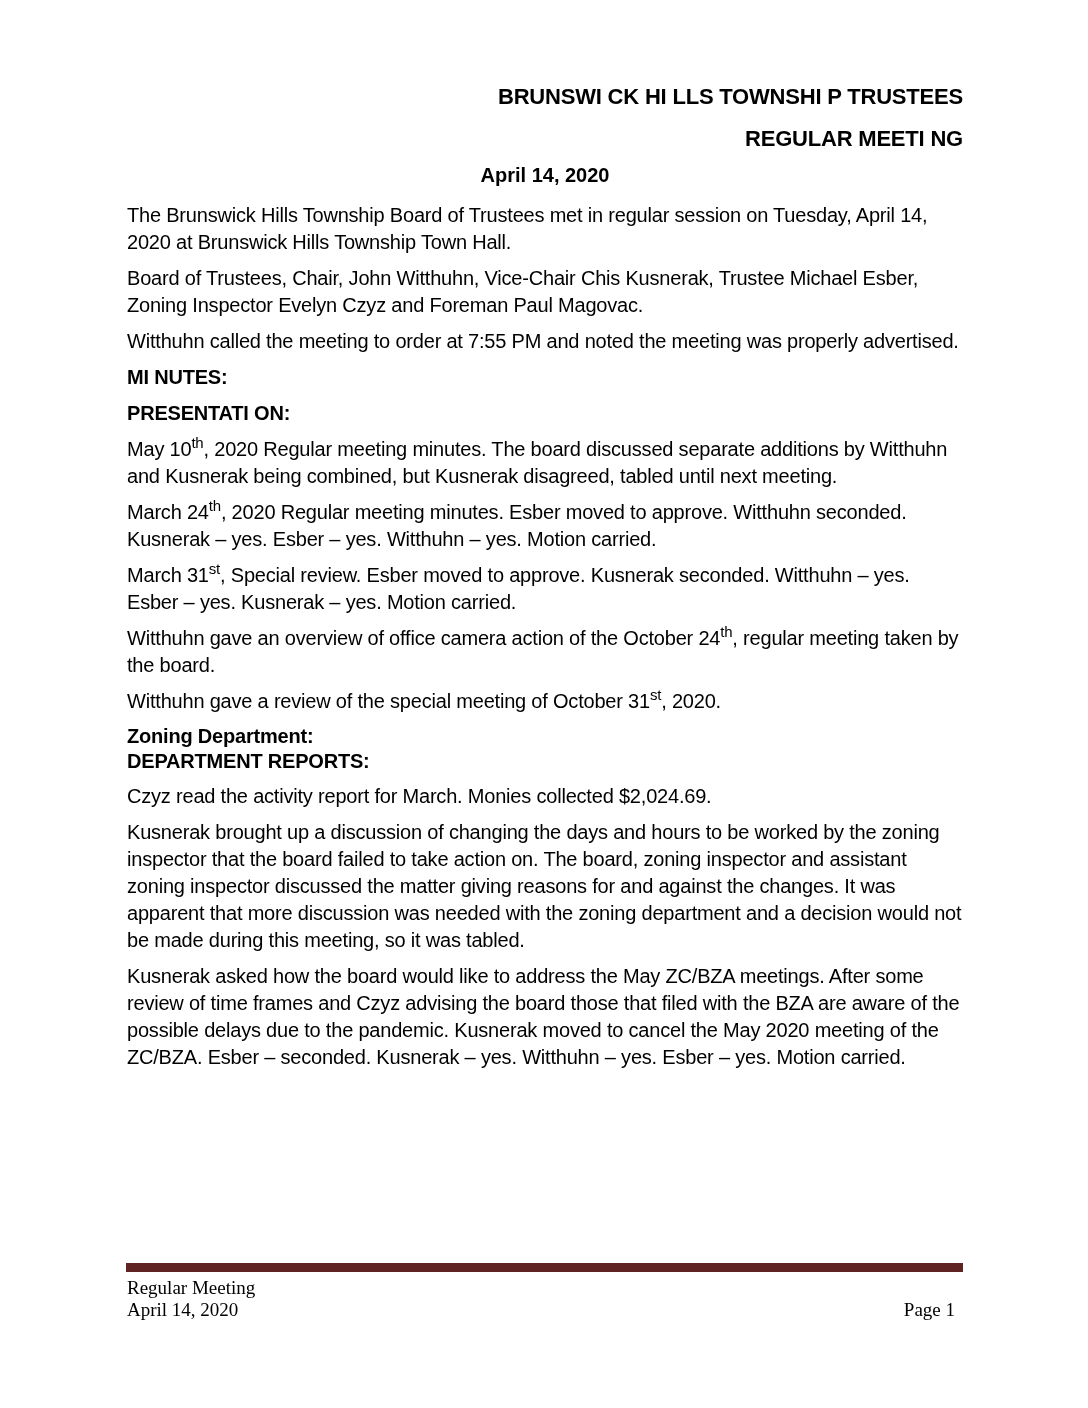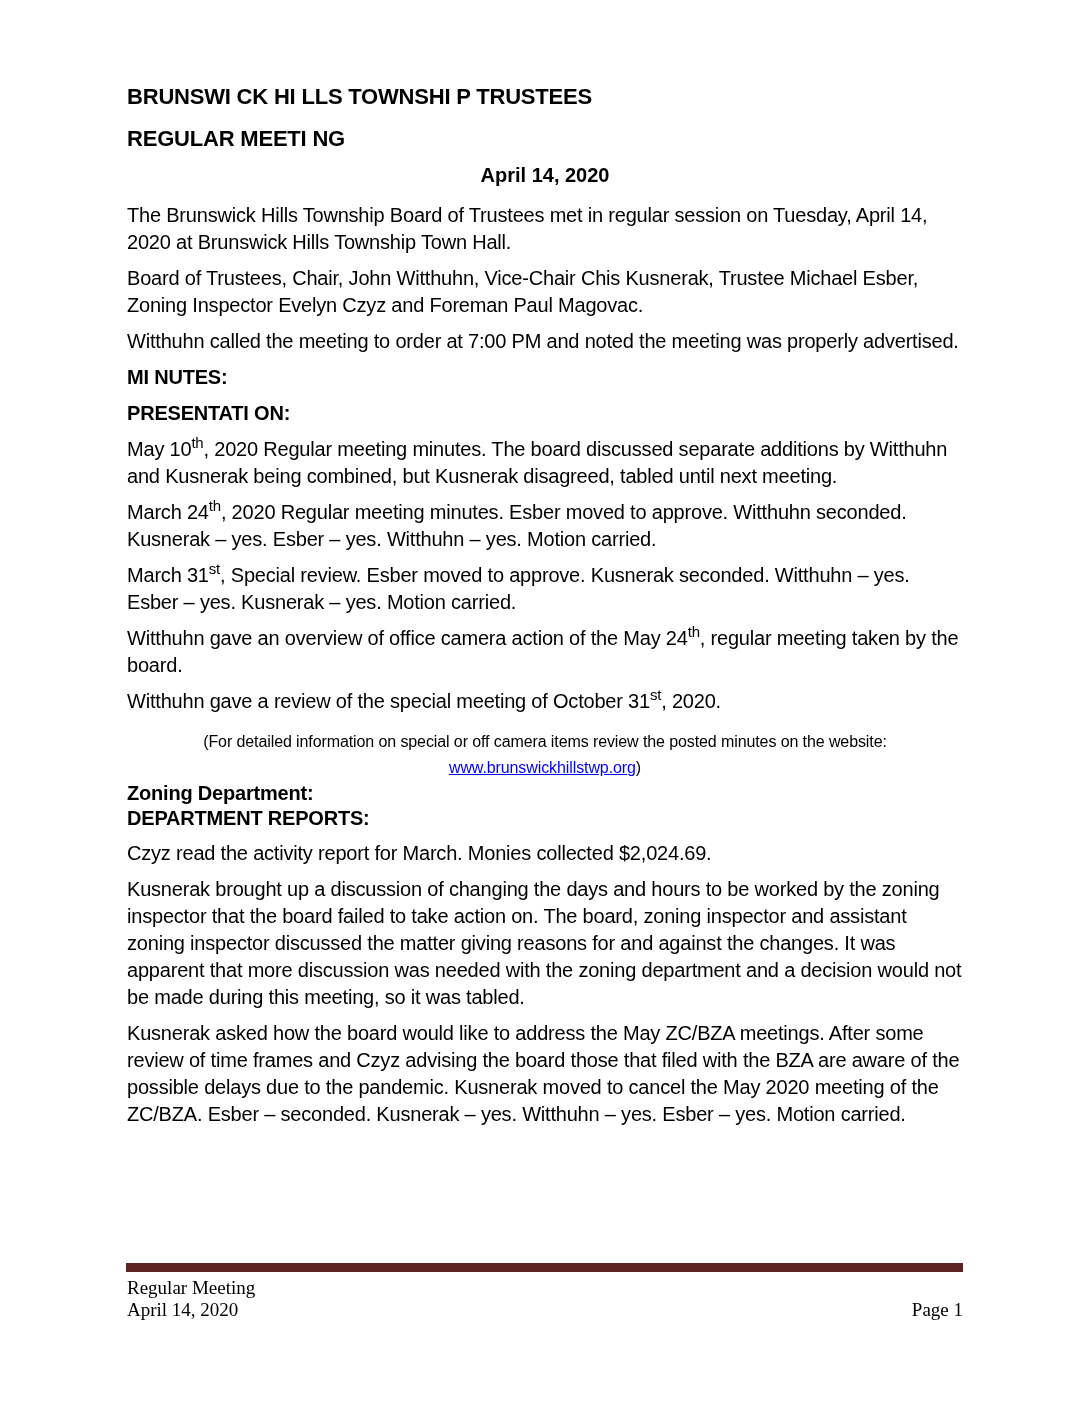--- a/index.html
+++ b/index.html
@@ -15,21 +15,21 @@
   .content {
     position: absolute;
     left: 127px;
     top: 86px;
     width: 836px;
   }
   .title-main, .title-sub {
     font-weight: bold;
     font-size: 22px;
     line-height: 22px;
-    text-align: left;
+    text-align: right;
     margin: 0 0 20px 0;
     letter-spacing: -0.2px;
   }
   .title-sub { margin: 0 0 15px 0; }
   .title-date {
     font-weight: bold;
     font-size: 20px;
     line-height: 20px;
     text-align: center;
     margin: 0 0 17px 0;
@@ -74,52 +74,50 @@
     position: absolute;
     left: 127px;
     top: 1277px;
     width: 836px;
     font-family: Liberation Serif, serif;
     font-size: 19px;
     line-height: 22px;
   }
   .footer .page-num {
     position: absolute;
-    right: 0;
+    right: 8px;
     top: 22px;
   }
 </style>
 </head>
 <body>
 
 <div class="content">
 
   <div class="title-main">BRUNSWI CK HI LLS TOWNSHI P TRUSTEES</div>
   <div class="title-sub">REGULAR MEETI NG</div>
   <div class="title-date">April 14, 2020</div>
 
   <p class="body-para">The Brunswick Hills Township Board of Trustees met in regular session on Tuesday, April 14, 2020 at Brunswick Hills Township Town Hall.</p>
   <p class="body-para">Board of Trustees, Chair, John Witthuhn, Vice-Chair Chis Kusnerak, Trustee Michael Esber, Zoning Inspector Evelyn Czyz and Foreman Paul Magovac.</p>
-  <p class="body-para">Witthuhn called the meeting to order at 7:00 PM and noted the meeting was properly advertised.</p>
+  <p class="body-para">Witthuhn called the meeting to order at 7:55 PM and noted the meeting was properly advertised.</p>
 
   <div class="section-heading">MI NUTES:</div>
   <div class="section-heading">PRESENTATI ON:</div>
 
   <p class="body-para"><span>May 10</span><sup>th</sup><span>, 2020 Regular meeting minutes. The board discussed separate additions by Witthuhn and Kusnerak being combined, but Kusnerak disagreed, tabled until next meeting.</span></p>
 
   <p class="body-para"><span>March 24</span><sup>th</sup><span>, 2020 Regular meeting minutes. Esber moved to approve. Witthuhn seconded. Kusnerak – yes. Esber – yes. Witthuhn – yes. Motion carried.</span></p>
 
   <p class="body-para"><span>March 31</span><sup>st</sup><span>, Special review. Esber moved to approve. Kusnerak seconded. Witthuhn – yes. Esber – yes. Kusnerak – yes. Motion carried.</span></p>
 
-  <p class="body-para"><span>Witthuhn gave an overview of office camera action of the May 24</span><sup>th</sup><span>, regular meeting taken by the board.</span></p>
+  <p class="body-para"><span>Witthuhn gave an overview of office camera action of the October 24</span><sup>th</sup><span>, regular meeting taken by the board.</span></p>
 
   <p class="body-para"><span>Witthuhn gave a review of the special meeting of October 31</span><sup>st</sup><span>, 2020.</span></p>
 
-  <div class="note"><span>(For detailed information on special or off camera items review the posted minutes on the website:</span>
-    <a href="www.brunswickhillstwp.org" style="color: rgb(0, 0, 255);">www.brunswickhillstwp.org</a><span>)</span></div>
 
   <div class="dept-block">
     <div>Zoning Department:</div>
     <div>DEPARTMENT REPORTS:</div>
   </div>
 
   <p class="body-para">Czyz read the activity report for March. Monies collected $2,024.69.</p>
   <p class="body-para">Kusnerak brought up a discussion of changing the days and hours to be worked by the zoning inspector that the board failed to take action on. The board, zoning inspector and assistant zoning inspector discussed the matter giving reasons for and against the changes. It was apparent that more discussion was needed with the zoning department and a decision would not be made during this meeting, so it was tabled.</p>
   <p class="body-para">Kusnerak asked how the board would like to address the May ZC/BZA meetings. After some review of time frames and Czyz advising the board those that filed with the BZA are aware of the possible delays due to the pandemic. Kusnerak moved to cancel the May 2020 meeting of the ZC/BZA. Esber – seconded. Kusnerak – yes. Witthuhn – yes. Esber – yes. Motion carried.</p>
 

